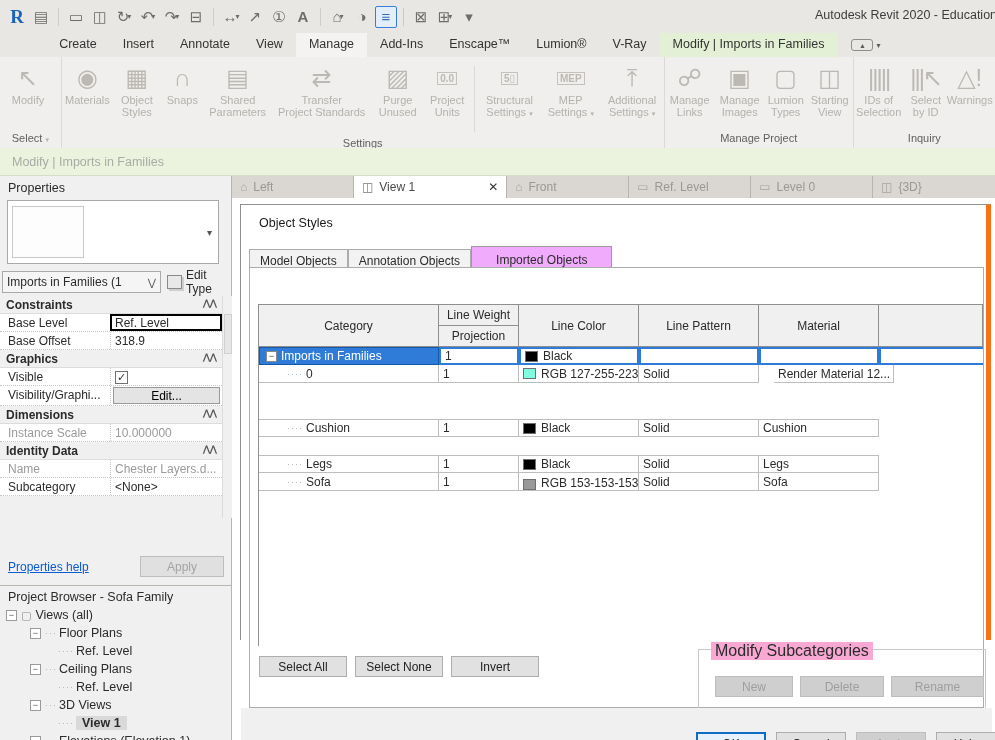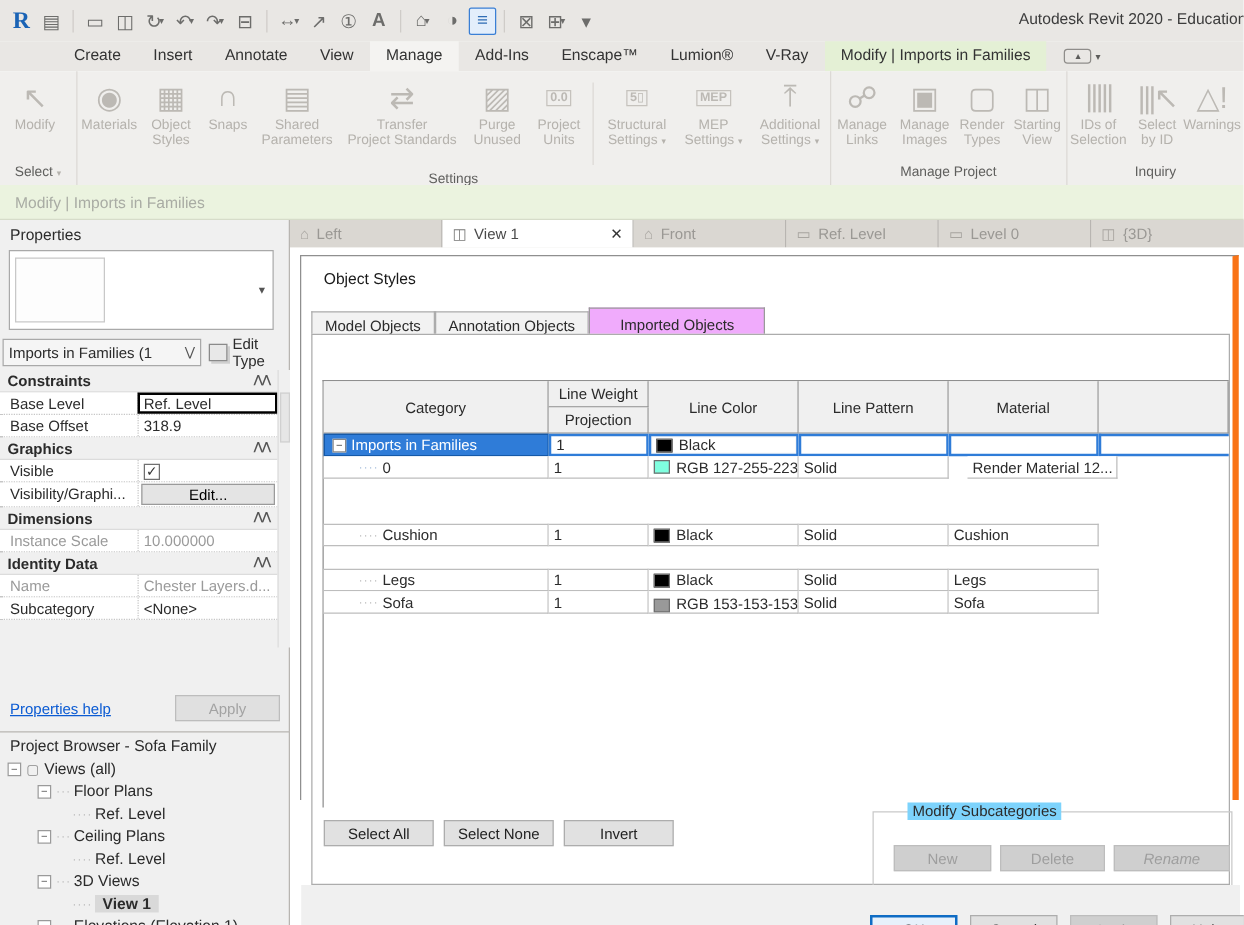--- a/index.html
+++ b/index.html
@@ -109,21 +109,21 @@
   .cell.seloutline { border:2px solid #2f7cd8; background:#fff; }
   .swatch { width:13px; height:11px; margin-right:5px; border:1px solid #6f6f6f; flex:none; }
   .colorbtn { background:#e8e8e8; border:1px solid #b0b0b0; box-shadow:inset 0 0 0 1px #f8f8f8; }
   .expbox { width:11px; height:11px; border:1px solid #8a8a8a; background:#fff; color:#444; font-size:9px; line-height:9px; display:inline-flex; align-items:center; justify-content:center; margin:0 4px 0 2px; flex:none; }
   .indent-dots { color:#9fb8d8; font-size:9px; letter-spacing:1px; margin-right:3px; }
 
   .btn { position:absolute; height:21px; background:#e1e1e1; border:1px solid #adadad; font-size:12px; font-family:inherit; text-align:center; color:#222; }
   .btn.disabled { background:#cfcfcf; border-color:#bdbdbd; color:#9e9e9e; }
   .btn.primary { border:2px solid #0f6cc4; background:#e7f1fb; }
   .groupbox { position:absolute; left:457px; top:444px; width:288px; height:89px; border:1px solid #c9c9c9; }
-  .groupbox .gb-label { position:absolute; left:27px; top:-8px; background:#7dd3fc; padding:0 4px; font-size:12px; }
+  .groupbox .gb-label { position:absolute; left:12px; top:-8px; background:#f9a8d4; padding:0 4px; font-size:16px; }
 
   .hdr-sub { border-bottom:1px solid #8f8f8f; }
 </style>
 </head>
 <body>
 
 <div class="abs titlebar">
   <div class="qat">
     <span class="qat-ic revit-logo">R</span>
     <span class="qat-ic">▤</span>
@@ -248,21 +248,21 @@
         <span class="rlbl">Manage</span>
         <span class="rlbl">Links</span>
       </div>
       <div class="rbtn" style="width:50px;">
         <span class="ric">▣</span>
         <span class="rlbl">Manage</span>
         <span class="rlbl">Images</span>
       </div>
       <div class="rbtn" style="width:42px;">
         <span class="ric">▢</span>
-        <span class="rlbl">Render</span>
+        <span class="rlbl">Lumion</span>
         <span class="rlbl">Types</span>
       </div>
       <div class="rbtn" style="width:46px;">
         <span class="ric">◫</span>
         <span class="rlbl">Starting</span>
         <span class="rlbl">View</span>
       </div>
     </div>
     <div class="rpanel-label">Manage Project</div>
   </div>
@@ -534,21 +534,21 @@
   </div>
 
   <button class="btn" style="left:18px; top:451px; width:88px;">Select All</button>
   <button class="btn" style="left:114px; top:451px; width:88px;">Select None</button>
   <button class="btn" style="left:210px; top:451px; width:88px;">Invert</button>
 
   <div class="groupbox">
     <span class="gb-label">Modify Subcategories</span>
     <button class="btn disabled" style="left:16px; top:26px; width:78px;">New</button>
     <button class="btn disabled" style="left:101px; top:26px; width:84px;">Delete</button>
-    <button class="btn disabled" style="left:192px; top:26px; width:93px;font-style:italic;">Rename</button>
+    <button class="btn disabled" style="left:192px; top:26px; width:93px;">Rename</button>
   </div>
 
   <div class="dlg-footer">
     <button class="btn primary" style="left:455px; top:24px; width:70px; height:24px;">OK</button>
     <button class="btn" style="left:535px; top:24px; width:70px; height:24px;">Cancel</button>
     <button class="btn disabled" style="left:615px; top:24px; width:70px; height:24px;">Apply</button>
     <button class="btn" style="left:695px; top:24px; width:60px; height:24px;">Help</button>
   </div>
 </div>
 

